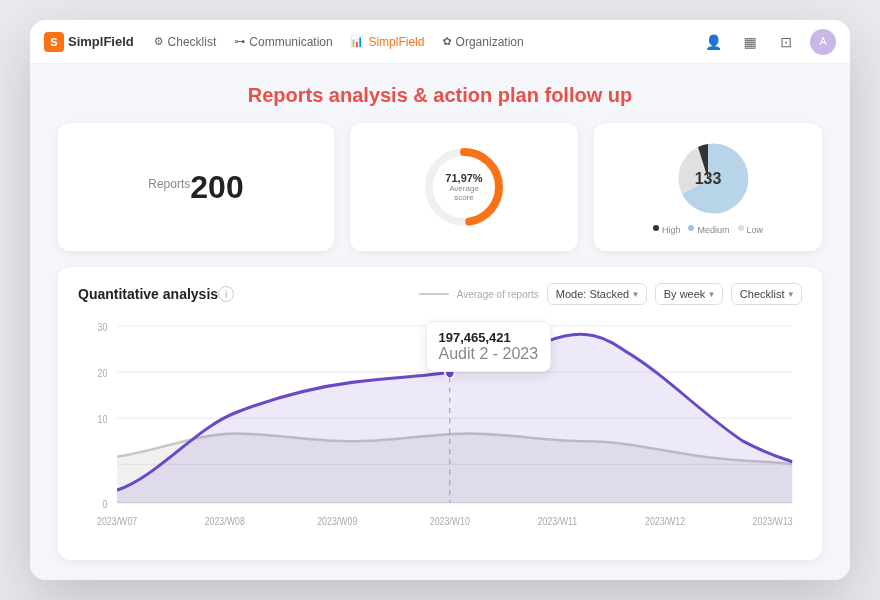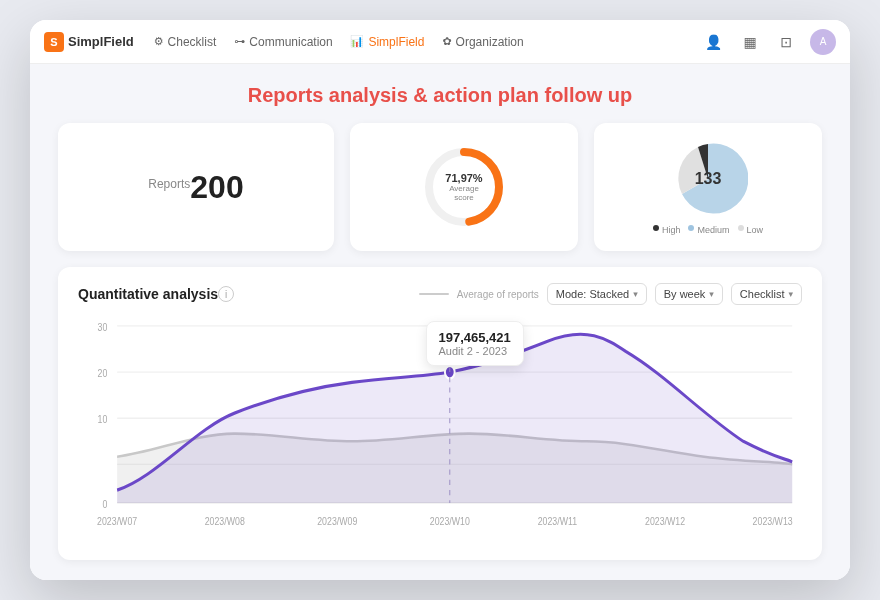--- a/index.html
+++ b/index.html
@@ -356,21 +356,21 @@
     }
 
     .tooltip-value {
       font-weight: 700;
       font-size: 13px;
       color: #222;
     }
 
     .tooltip-label {
       color: #888;
-      font-size: 11px;
+      font-size: 16px;
     }
   </style>
 </head>
 <body>
 
 <div class="browser-window">
 
   <div class="navbar">
     <div class="navbar-logo">
       <div class="logo-icon">S</div>

